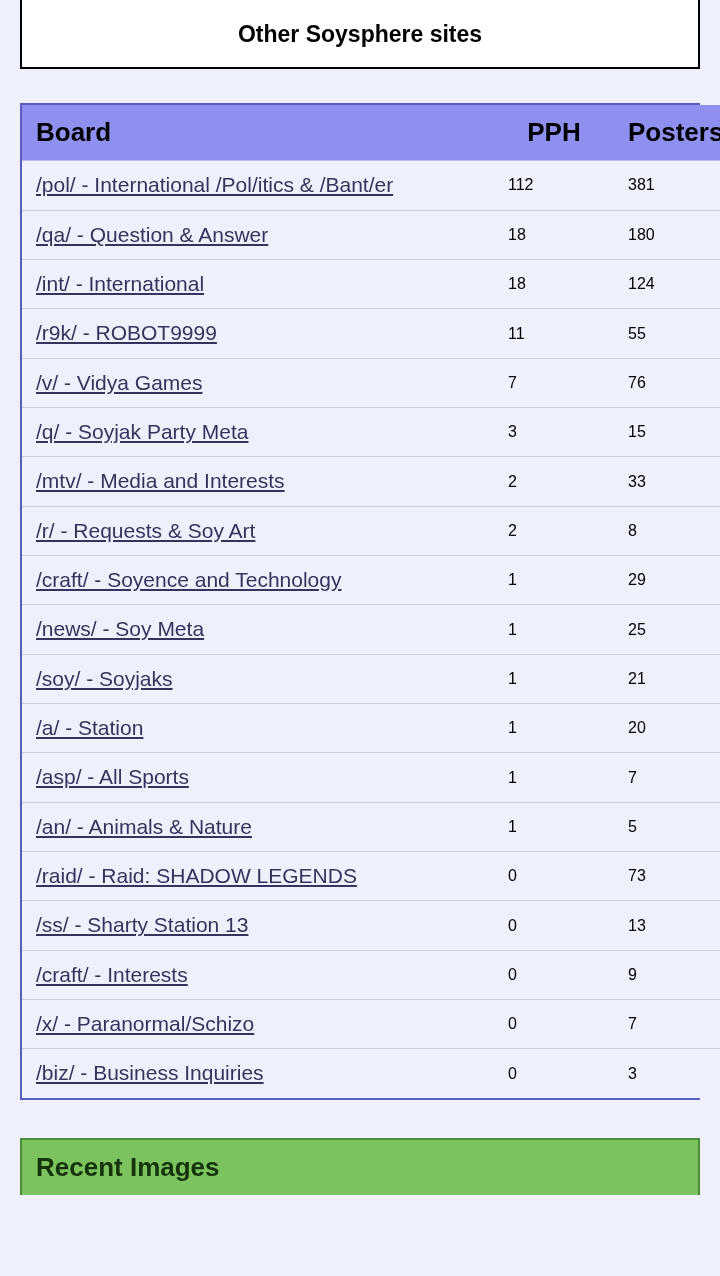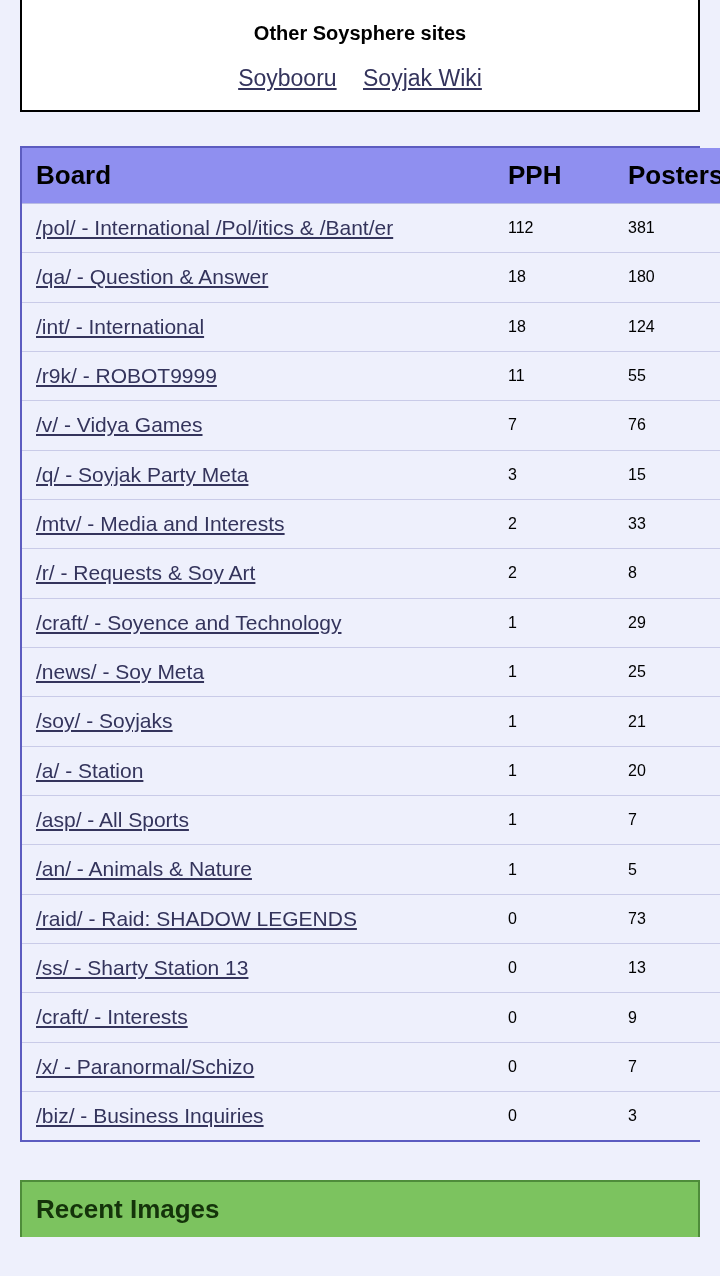--- a/index.html
+++ b/index.html
@@ -22,25 +22,25 @@
   
   .sites-panel {
     background: #ffffff;
     border: 2px solid #000000;
     box-sizing: border-box;
     padding: 22px 10px 16px 10px;
     text-align: center;
     margin-top: -2px;
   }
   .sites-title {
-    font-size: 20px;
+    font-size: 23px;
     font-weight: bold;
     color: #000000;
     line-height: 1.1;
-    margin-bottom: 20px;
+    margin-bottom: 4px;
   }
   .sites-links {
     font-size: 23px;
     line-height: 1.3;
   }
   .sites-links a {
     color: #34345c;
     text-decoration: underline;
     margin: 0 10px;
   }
@@ -60,21 +60,21 @@
   table.boards thead th {
     background: #8f8ff0;
     color: #000000;
     font-size: 26px;
     font-weight: bold;
     text-align: left;
     padding: 12px 14px;
     border: none;
   }
   table.boards thead th.c-board { width: 444px; }
-  table.boards thead th.c-pph { width: 92px; }
+  table.boards thead th.c-pph { width: 92px; text-align: center; }
   table.boards thead th.c-posters { width: 140px; }
 
   table.boards tbody td {
     border-top: 1px solid #c9cbe8;
     padding: 10px 14px;
     font-size: 21px;
     color: #000000;
     vertical-align: middle;
     background: #eef0fc;
   }
@@ -108,24 +108,20 @@
     color: #14330a;
   }
 </style>
 </head>
 <body>
 
 <div class="page">
 
   <div class="sites-panel">
     <div class="sites-title">Other Soysphere sites</div>
-    <div class="sites-links">
-      <a href="#">Soybooru</a>
-      <a href="#">Soyjak Wiki</a>
-    </div>
   </div>
 
   <div class="boards-wrap">
     <table class="boards">
       <thead>
         <tr>
           <th class="c-board">Board</th>
           <th class="c-pph">PPH</th>
           <th class="c-posters">Posters</th>
         </tr>

